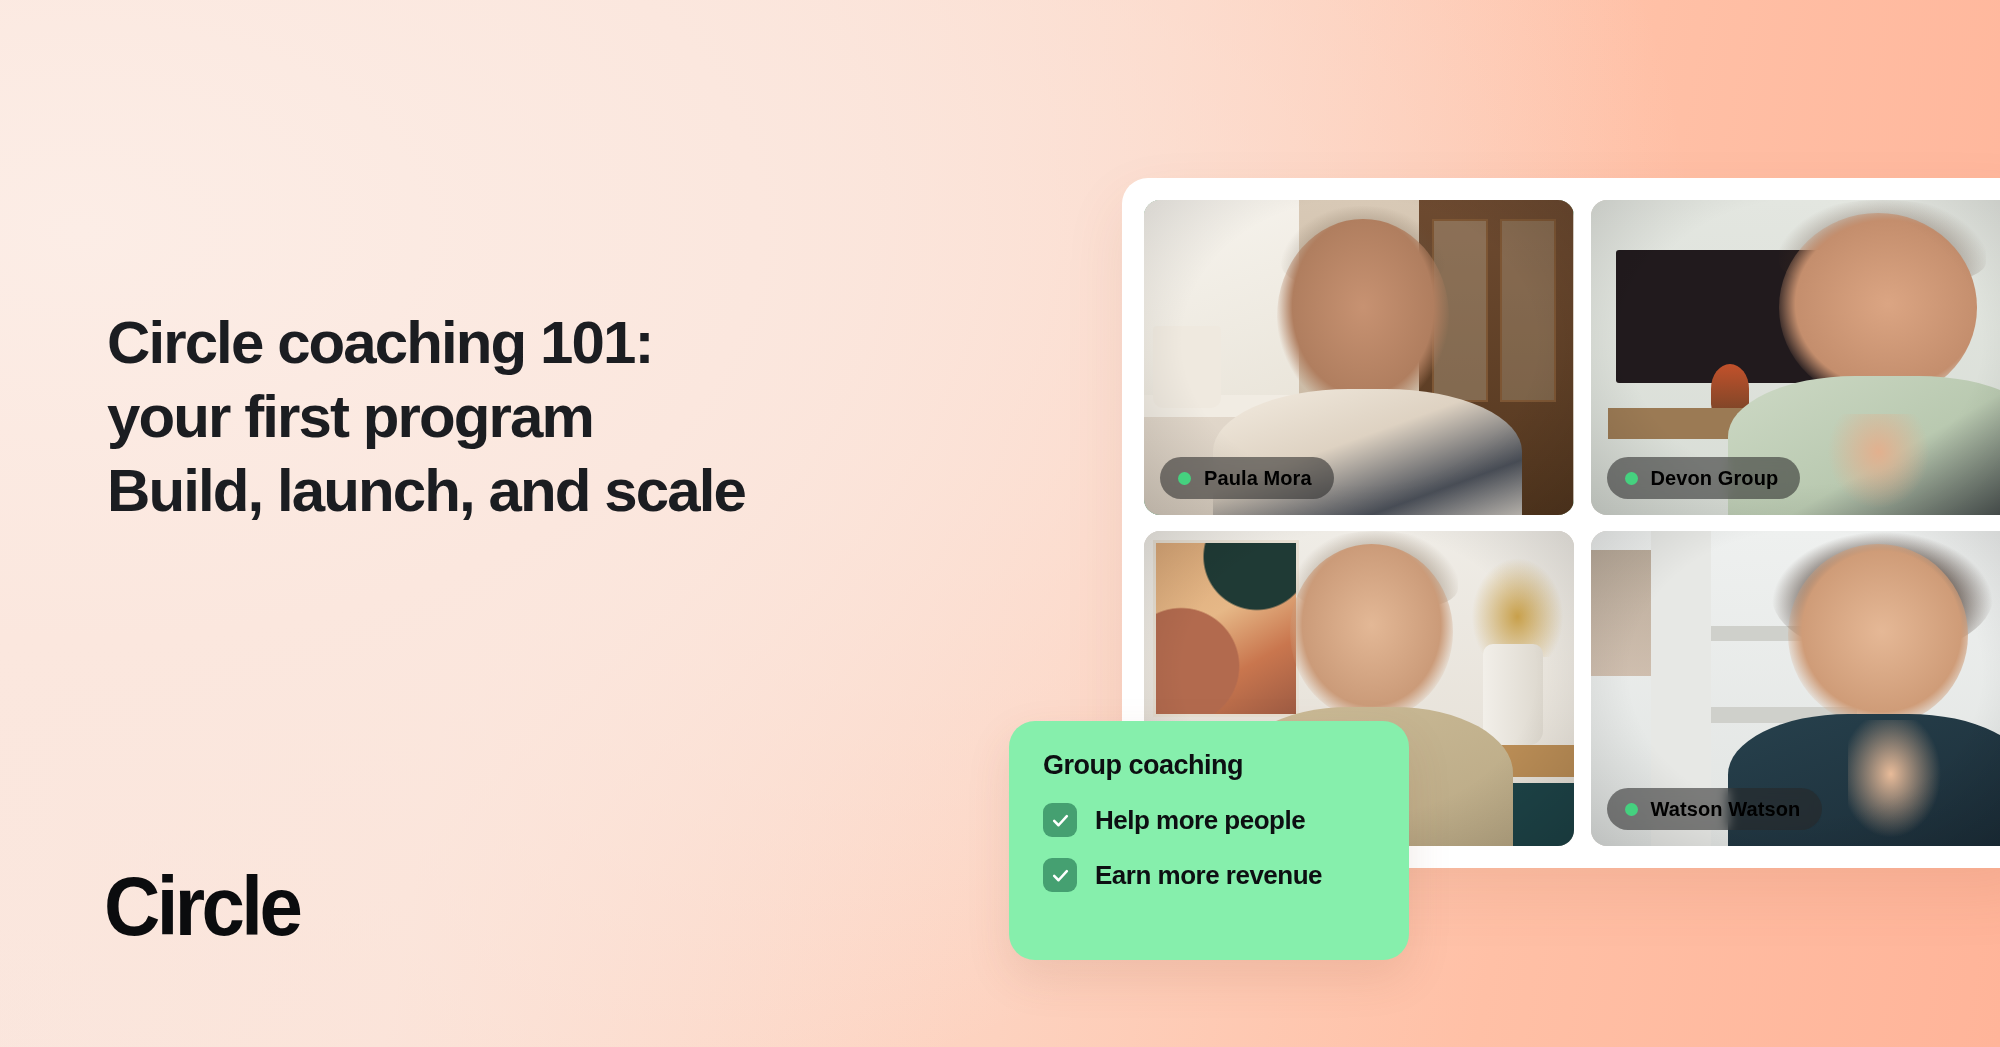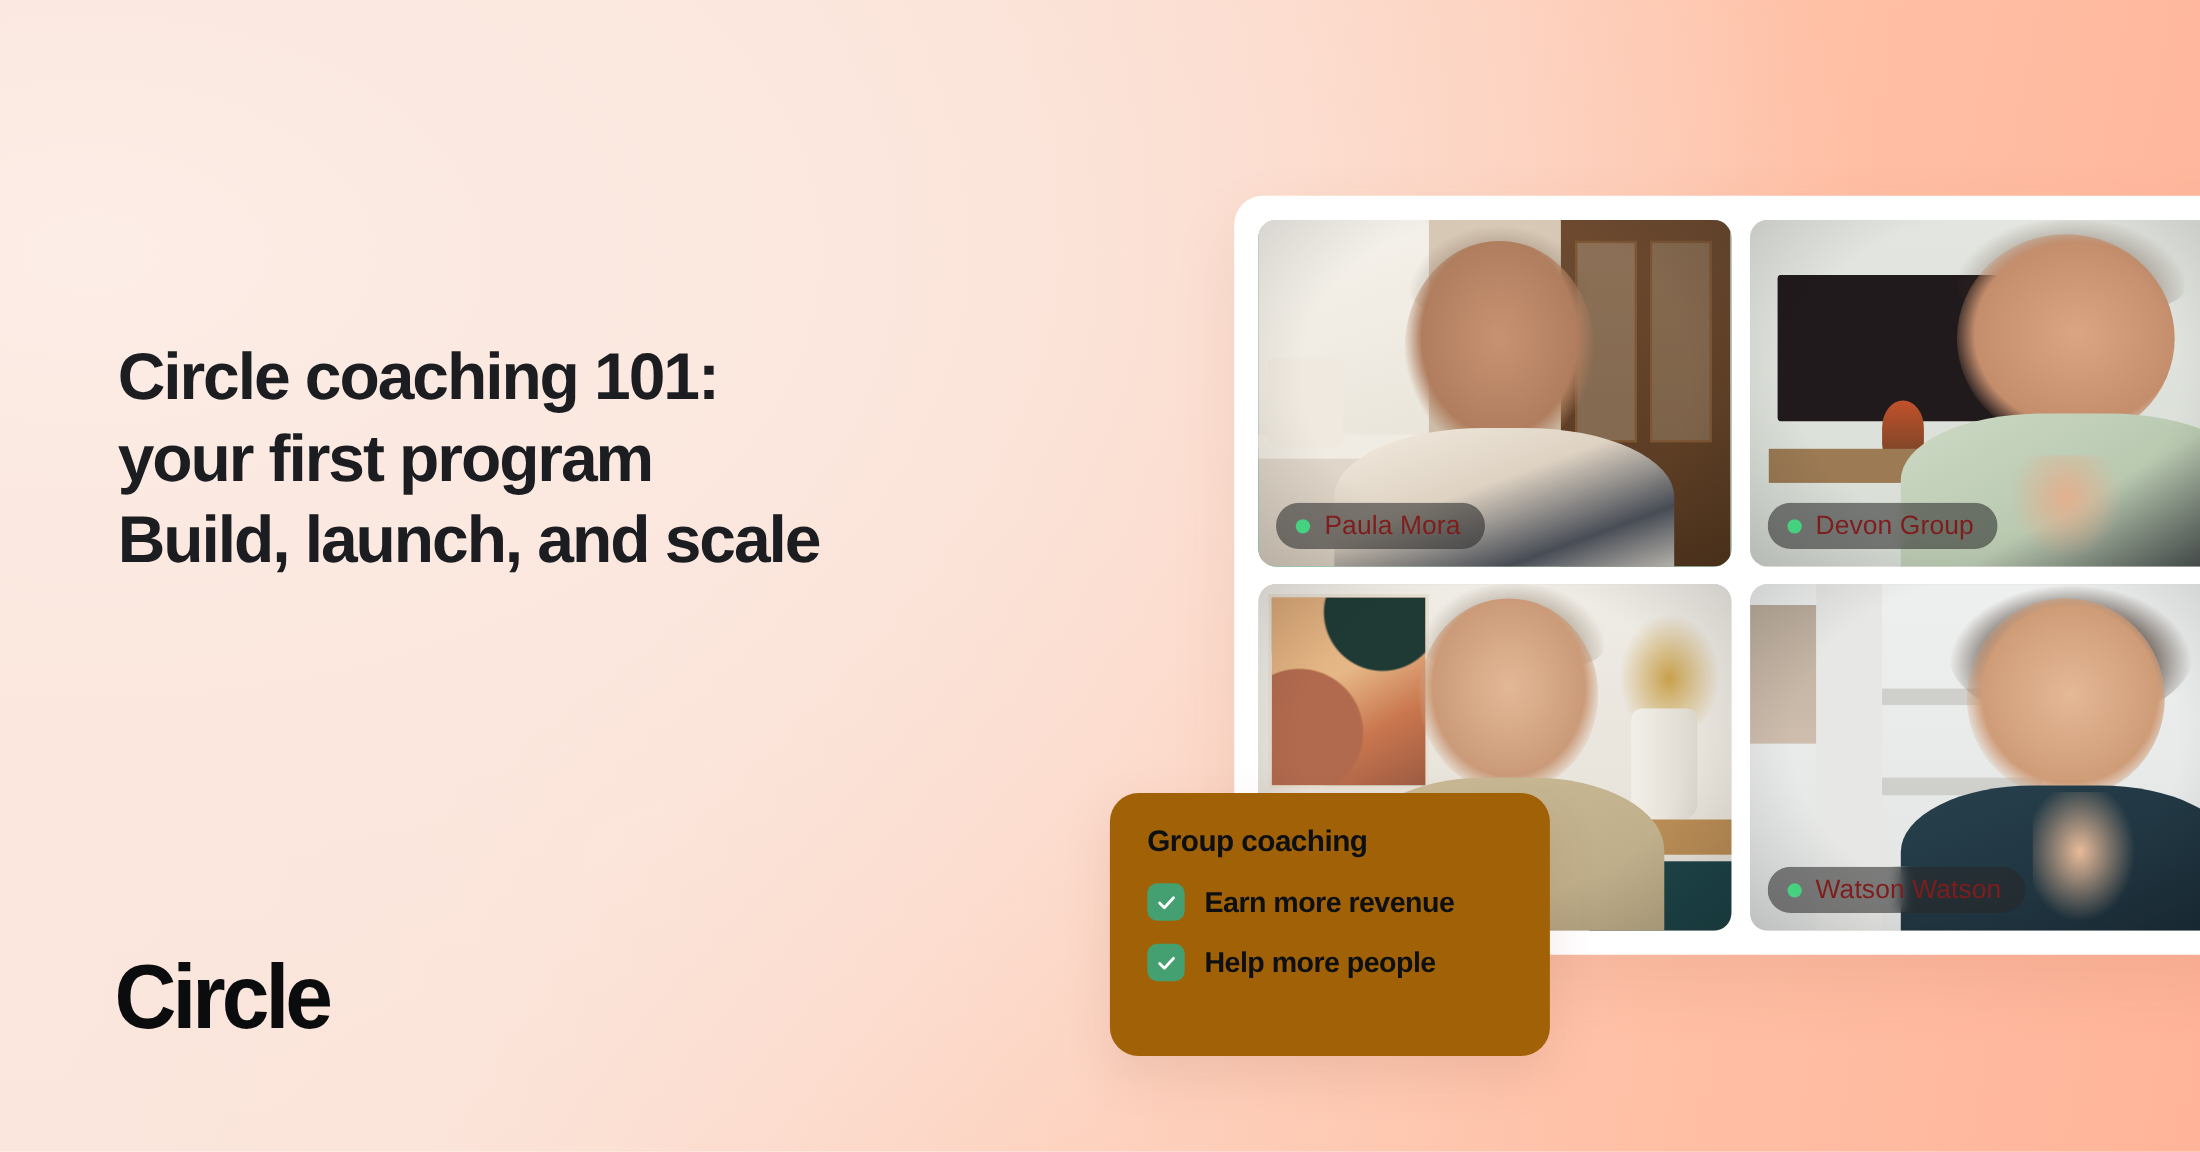--- a/index.html
+++ b/index.html
@@ -51,21 +51,21 @@
   
   .pill {
     position:absolute; left:16px; bottom:16px;
     display:flex; align-items:center; gap:13px;
     height:42px; padding:0 22px 0 18px;
     border-radius:999px;
     background:rgba(40,40,40,.56);
     backdrop-filter:blur(6px);
   }
   .dot { width:13px; height:13px; border-radius:50%; background:#45D17F; flex:none; }
-  .pname { color:#7f1d1d; font-size:24px; font-weight:400; letter-spacing:.1px; white-space:nowrap; }
+  .pname { color:#000000; font-size:20px; font-weight:700; letter-spacing:.1px; white-space:nowrap; }
 
   
   .scene { position:absolute; inset:0; }
   .f { position:absolute; }
 
   
   .s1 { background:linear-gradient(180deg,#e8e0d6 0%, #ddd2c4 100%); }
   .s1 .win { left:0; top:0; width:42%; height:66%; background:linear-gradient(160deg,#f7f4ee,#e9e4d9); }
   .s1 .sill { left:0; top:62%; width:46%; height:7%; background:#f1ece3; }
   .s1 .brick { left:36%; top:0; width:30%; height:100%; background:linear-gradient(180deg,#d8c9b6,#c5b49e); }
@@ -112,21 +112,21 @@
   .s4 .head { left:46%; top:4%; width:42%; height:58%; background:radial-gradient(ellipse at 52% 48%, #e5b896 0%, #cf9c78 60%, rgba(207,156,120,0) 74%); border-radius:50%; }
   .s4 .hair { left:42%; top:0; width:52%; height:40%; background:radial-gradient(ellipse at 50% 58%, #3b2a20 0%, #3b2a20 34%, rgba(59,42,32,0) 70%); border-radius:50%; }
   .s4 .body { left:32%; top:58%; width:70%; height:48%; background:linear-gradient(160deg,#27414d,#1a2b36); border-radius:40% 40% 0 0; }
   .s4 .hands { left:60%; top:60%; width:22%; height:38%; background:radial-gradient(ellipse at 45% 45%, #e8bb99 0%, rgba(232,187,153,0) 68%); }
   .vig { position:absolute; inset:0; background:radial-gradient(ellipse at 50% 45%, rgba(0,0,0,0) 58%, rgba(0,0,0,.16) 100%); }
 
   
   .fcard {
     position:absolute; left:1009px; top:721px;
     width:400px; height:239px;
-    background:#a16207; border-radius:26px;
+    background:#86efac; border-radius:26px;
     padding:29px 34px 0 34px;
     box-shadow:0 18px 44px rgba(140,80,55,.13);
   }
   .fcard h3 {
     font-size:27px; font-weight:700; color:#0D0F12;
     letter-spacing:-.5px; margin-bottom:22px;
   }
   .frow { display:flex; align-items:center; gap:18px; margin-bottom:21px; }
   .chk {
     width:34px; height:34px; border-radius:9px; background:#45A071;
@@ -227,24 +227,24 @@
 
 <div class="fcard">
   <h3>Group coaching</h3>
 
   <div class="frow">
     <span class="chk">
       <svg viewBox="0 0 24 24" fill="none" stroke="#FFFFFF" stroke-width="3.2" stroke-linecap="round" stroke-linejoin="round">
           <path d="M4 12.5 L9.5 18 L20 6.5"></path>
         </svg>
     </span>
-    <span class="ftext">Earn more revenue</span>
+    <span class="ftext">Help more people</span>
   </div>
 
   <div class="frow">
     <span class="chk">
       <svg viewBox="0 0 24 24" fill="none" stroke="#FFFFFF" stroke-width="3.2" stroke-linecap="round" stroke-linejoin="round">
           <path d="M4 12.5 L9.5 18 L20 6.5"></path>
         </svg>
     </span>
-    <span class="ftext">Help more people</span>
+    <span class="ftext">Earn more revenue</span>
   </div>
 </div>
 
 </body></html>

